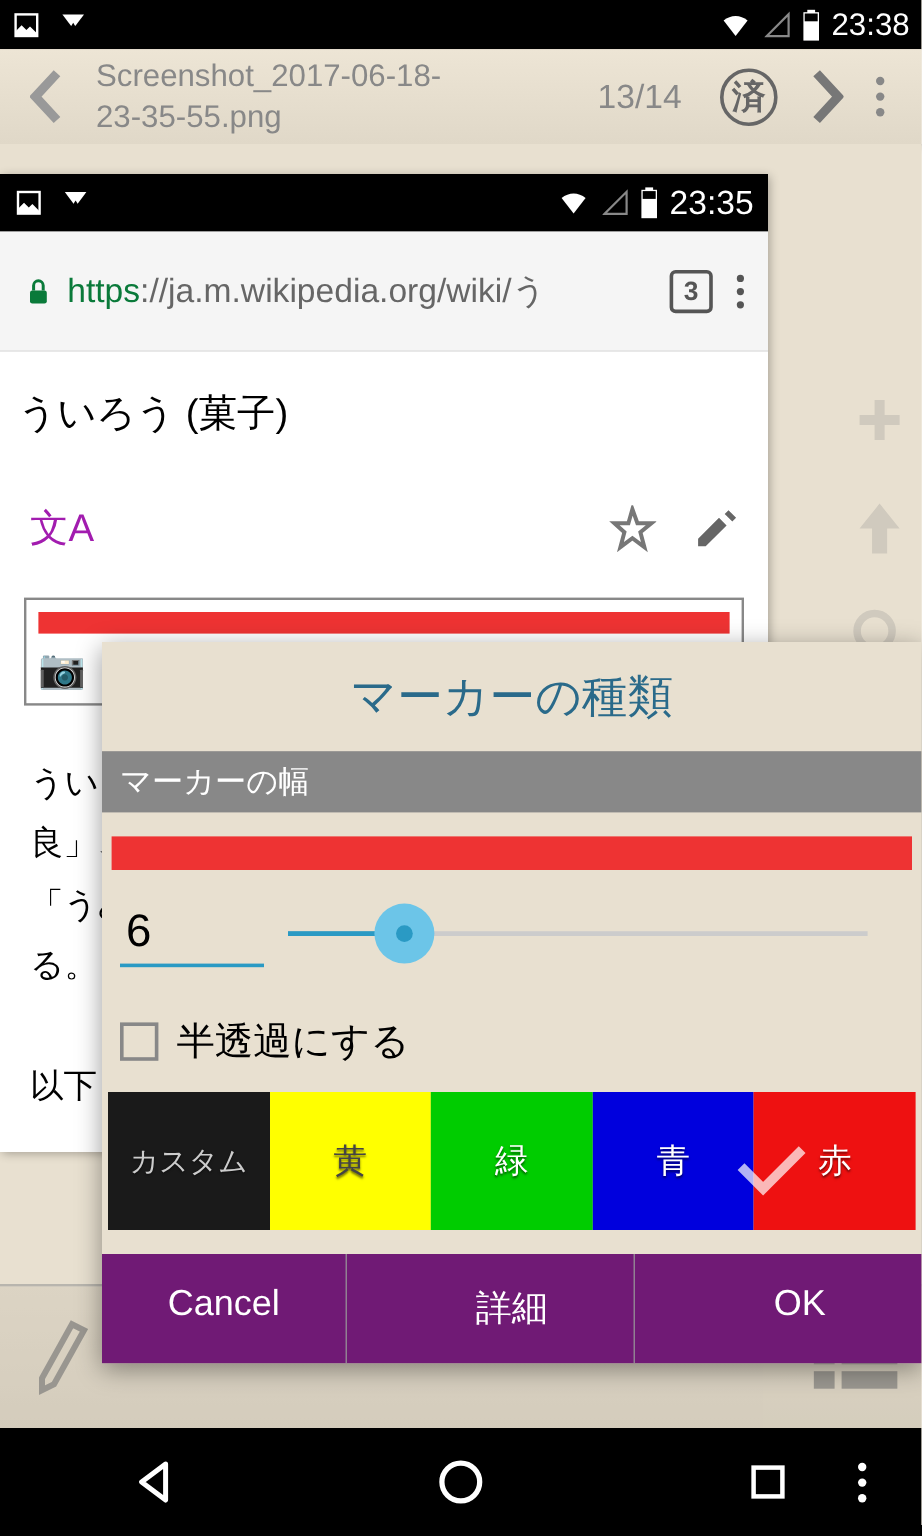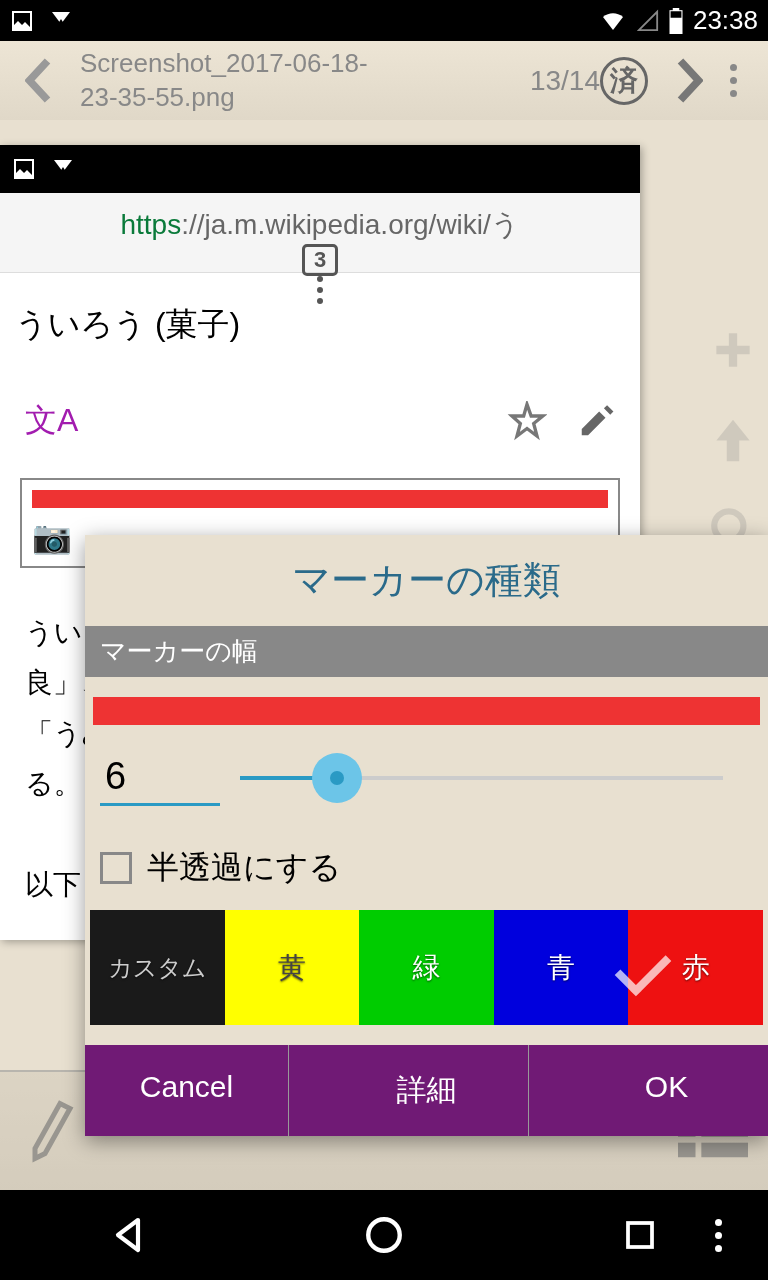--- a/index.html
+++ b/index.html
@@ -8,33 +8,33 @@
 
 .status-bar { height: 41px; background: #000; color: #fff; display: flex; align-items: center; padding: 0 10px; justify-content: space-between; }
 .status-left { display: flex; gap: 15px; align-items: center; }
 .status-right { display: flex; gap: 10px; align-items: center; font-size: 26px; font-weight: 500; }
 .status-icon { width: 24px; height: 24px; }
 
 
 .app-header { height: 80px; background: linear-gradient(#ede5d5, #e0d8c8); display: flex; align-items: center; padding: 0 15px; border-bottom: 1px solid #aaa; box-shadow: 0 3px 5px rgba(0,0,0,0.2); }
 .chevron { width: 50px; height: 50px; display: flex; align-items: center; justify-content: center; color: #888; cursor: pointer; }
 .header-title { flex: 0 0 auto; padding: 0 15px; font-size: 26px; color: #888; line-height: 1.3; }
-.header-counter { font-size: 28px; color: #888; margin-left: auto; margin-right: 0; }
+.header-counter { font-size: 28px; color: #888; margin-left: auto; margin-right: 32px; }
 .stamp { width: 48px; height: 48px; border: 3px solid #666; border-radius: 50%; display: flex; align-items: center; justify-content: center; font-size: 28px; font-weight: bold; color: #666; margin-right: 15px; }
 .menu-dots { width: 40px; display: flex; flex-direction: column; gap: 6px; align-items: center; cursor: pointer; }
 .menu-dots span { width: 7px; height: 7px; background: #888; border-radius: 50%; }
 
 
 .paper-area { position: absolute; top: 120px; left: 0; right: 0; bottom: 90px; background: #e8e0d0; }
 
 
 .inner-screenshot { position: absolute; top: 145px; left: 0; width: 640px; background: #fff; box-shadow: 2px 2px 8px rgba(0,0,0,0.3); }
 .inner-status { height: 48px; background: #000; color: #fff; display: flex; align-items: center; justify-content: space-between; padding: 0 12px; }
 .inner-status-right { display: flex; gap: 10px; align-items: center; font-size: 28px; font-weight: 500; }
-.inner-browser-bar { height: 80px; display: flex; align-items: center; padding: 13px 20px; background: #f5f5f5; border-bottom: 1px solid #ddd; flex-direction: column; }
+.inner-browser-bar { height: 100px; display: flex; align-items: center; padding: 0 20px; background: #f5f5f5; border-bottom: 1px solid #ddd; }
 .url-text { flex: 1; font-size: 28px; color: #666; }
 .url-text .https { color: #0a7a3a; }
 .tab-count { width: 36px; height: 36px; border: 3px solid #555; border-radius: 5px; display: flex; align-items: center; justify-content: center; font-size: 22px; font-weight: bold; color: #555; margin: 0 20px; }
 .inner-dots { display: flex; flex-direction: column; gap: 5px; }
 .inner-dots span { width: 6px; height: 6px; background: #555; border-radius: 50%; }
 .wiki-content { padding: 30px 15px; }
 .wiki-title { font-size: 32px; font-family: Liberation Sans, sans-serif; margin-bottom: 52px; }
 .wiki-toolbar { display: flex; align-items: center; gap: 30px; padding: 0 10px 20px; }
 .wiki-toolbar .spacer { flex: 1; }
 .wiki-infobox { border: 2px solid #888; margin: 15px 5px; padding: 10px; position: relative; }
@@ -142,20 +142,34 @@
     <div class="status-left">
       <svg class="status-icon" viewBox="0 0 24 24" fill="#fff">
           <rect x="3" y="3" width="18" height="18" fill="none" stroke="#fff" stroke-width="2"></rect>
           <path d="M3 17l5-5 4 4 3-3 6 6v2H3z"></path>
         </svg>
       <svg class="status-icon" viewBox="0 0 24 24" fill="#fff">
           <path d="M3 3h18L12 15z"></path>
           <path d="M12 10l-5 8h10z" fill="#000"></path>
         </svg>
     </div>
+    <div class="inner-status-right">
+      <svg width="28" height="24" viewBox="0 0 24 24" fill="#fff">
+          <path d="M12 21L2 8c6-5 14-5 20 0z"></path>
+        </svg>
+      <svg width="22" height="24" viewBox="0 0 24 24" fill="none" stroke="#888" stroke-width="2">
+          <path d="M2 22L22 2v20z"></path>
+        </svg>
+      <svg width="14" height="26" viewBox="0 0 12 24" fill="#fff">
+          <rect x="0" y="2" width="12" height="22"></rect>
+          <rect x="3" y="0" width="6" height="3"></rect>
+          <rect x="1" y="3" width="10" height="6" fill="#000"></rect>
+        </svg>
+      <span>23:35</span>
+    </div>
   </div>
   <div class="inner-browser-bar">
     <svg width="24" height="28" viewBox="0 0 24 24" fill="#0a7a3a" style="margin-right:12px">
         <rect x="5" y="11" width="14" height="11" rx="2"></rect>
         <path d="M8 11V7a4 4 0 018 0v4" fill="none" stroke="#0a7a3a" stroke-width="2.5"></path>
       </svg>
     <div class="url-text"><span class="https">https</span><span>://ja.m.wikipedia.org/wiki/う</span></div>
     <div class="tab-count">3</div>
     <div class="inner-dots">
         <span></span>

